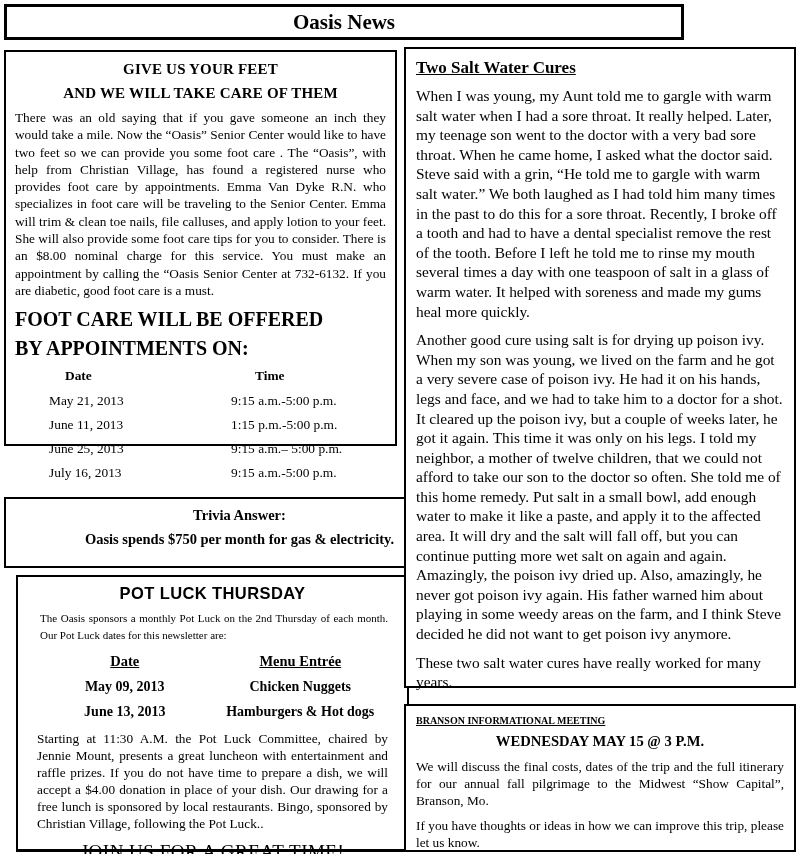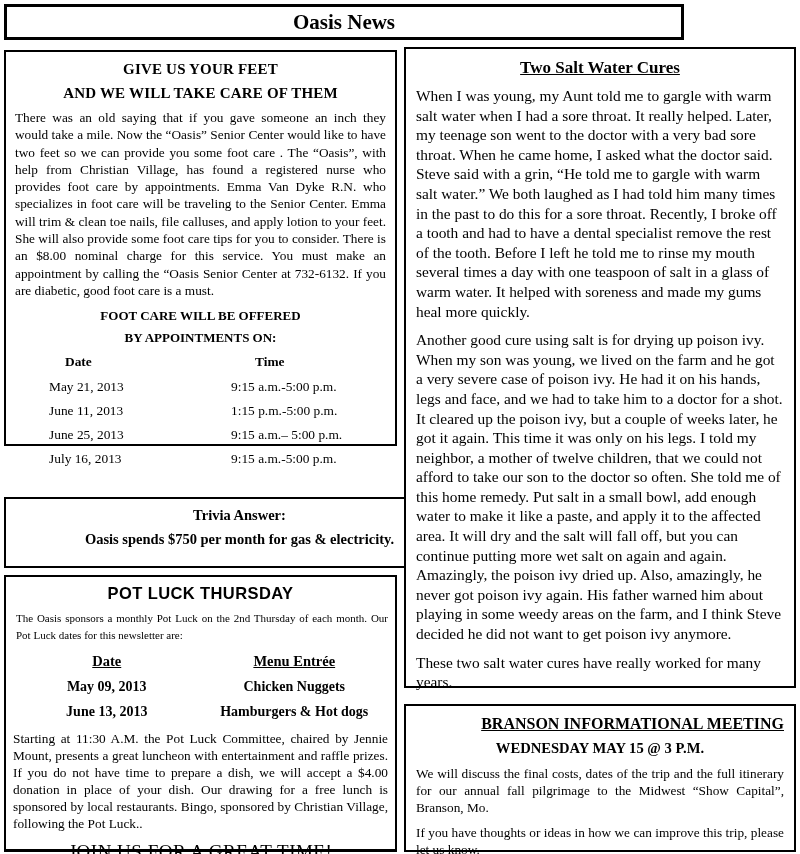--- a/index.html
+++ b/index.html
@@ -16,31 +16,31 @@
   .masthead {
     left: 4px; top: 4px; width: 680px; height: 36px;
     border: 3px solid #000;
     display: flex; align-items: center; justify-content: center;
   }
   .masthead h1 { font-size: 21px; font-weight: bold; }
 
   
   .feet-box { left: 4px; top: 50px; width: 393px; height: 396px; padding: 6px 9px; }
   .trivia-box { left: 4px; top: 497px; width: 471px; height: 71px; padding: 8px 9px; }
-  .potluck-box { left: 4px; top: 575px; width: 393px; height: 277px; padding: 5px 7px; border-width: 2px 2px 3px 2px; }
+  .potluck-box { left: 16px; top: 575px; width: 393px; height: 277px; padding: 5px 19px; border-width: 2px 2px 3px 2px; }
 
   
   .cures-box { left: 404px; top: 47px; width: 392px; height: 641px; padding: 7px 10px; }
   .branson-box { left: 404px; top: 704px; width: 392px; height: 148px; padding: 7px 10px; }
 
   .feet-box .head { font-size: 15px; font-weight: bold; text-align: center; margin-top: 3px; margin-bottom: 7px; letter-spacing: 0.2px; }
   .feet-box .body {
     font-size: 13.3px; line-height: 17.3px; text-align: justify; margin-top: 2px;
   }
-  .sched-head { font-size: 13px; font-weight: bold; text-align: center; margin-top: 9px; margin-bottom: 6px; }
+  .sched-head { font-size: 20px; font-weight: bold; margin-top: 9px; margin-bottom: 6px; }
   .schedule { margin-left: 34px; margin-top: 8px; font-size: 13.4px; }
   .sched-row { display: grid; grid-template-columns: 182px 1fr; margin-bottom: 8px; }
   .sched-row.hdr { font-weight: bold; margin-bottom: 9px; }
   .sched-row.hdr .d { padding-left: 16px; }
   .sched-row.hdr .t { padding-left: 24px; }
 
   .trivia-box .t1 { font-size: 14.5px; font-weight: bold; text-align: center; }
   .trivia-box .t2 { font-size: 14.5px; font-weight: bold; text-align: center; margin-top: 7px; }
 
   .potluck-box .head {
@@ -49,27 +49,27 @@
     letter-spacing: 0.4px; margin-top: 2px; margin-bottom: 7px;
   }
   .potluck-box .intro { font-size: 11px; line-height: 17px; text-align: justify; padding-left: 3px; }
   .pl-table { display: grid; grid-template-columns: 1fr 1fr; margin-top: 9px; font-size: 14px; row-gap: 9px; }
   .pl-table .cell { text-align: center; font-weight: bold; }
   .pl-table .colhead { text-decoration: underline; font-size: 14.5px; }
   .potluck-box .details { font-size: 13.3px; line-height: 17px; text-align: justify; margin-top: 10px; }
   .potluck-box .closing { font-size: 19px; text-align: center; margin-top: 9px; letter-spacing: 0.5px; }
 
   .cures-box .head {
-    font-size: 17px; font-weight: bold; text-align: center;
+    font-size: 17px; font-weight: bold; text-align: left;
     text-decoration: underline; margin-top: 2px; margin-bottom: 8px;
   }
   .cures-box p { font-size: 15.4px; line-height: 19.6px; text-align: left; margin-bottom: 9px; }
   .cures-box .byline { font-size: 15.4px; margin-top: 2px; }
 
-  .branson-box .h1 { font-size: 16px; font-weight: bold; text-align: right; text-decoration: underline; margin-top: 2px; }
+  .branson-box .h1 { font-size: 10px; font-weight: bold; text-align: left; text-decoration: underline; margin-top: 2px; }
   .branson-box .h2 { font-size: 14.6px; font-weight: bold; text-align: center; margin-top: 7px; }
   .branson-box p { font-size: 13.3px; line-height: 17px; text-align: justify; margin-top: 8px; }
 </style>
 </head>
 <body>
 
 <div class="box masthead">
   <h1>Oasis News</h1>
 </div>
 

